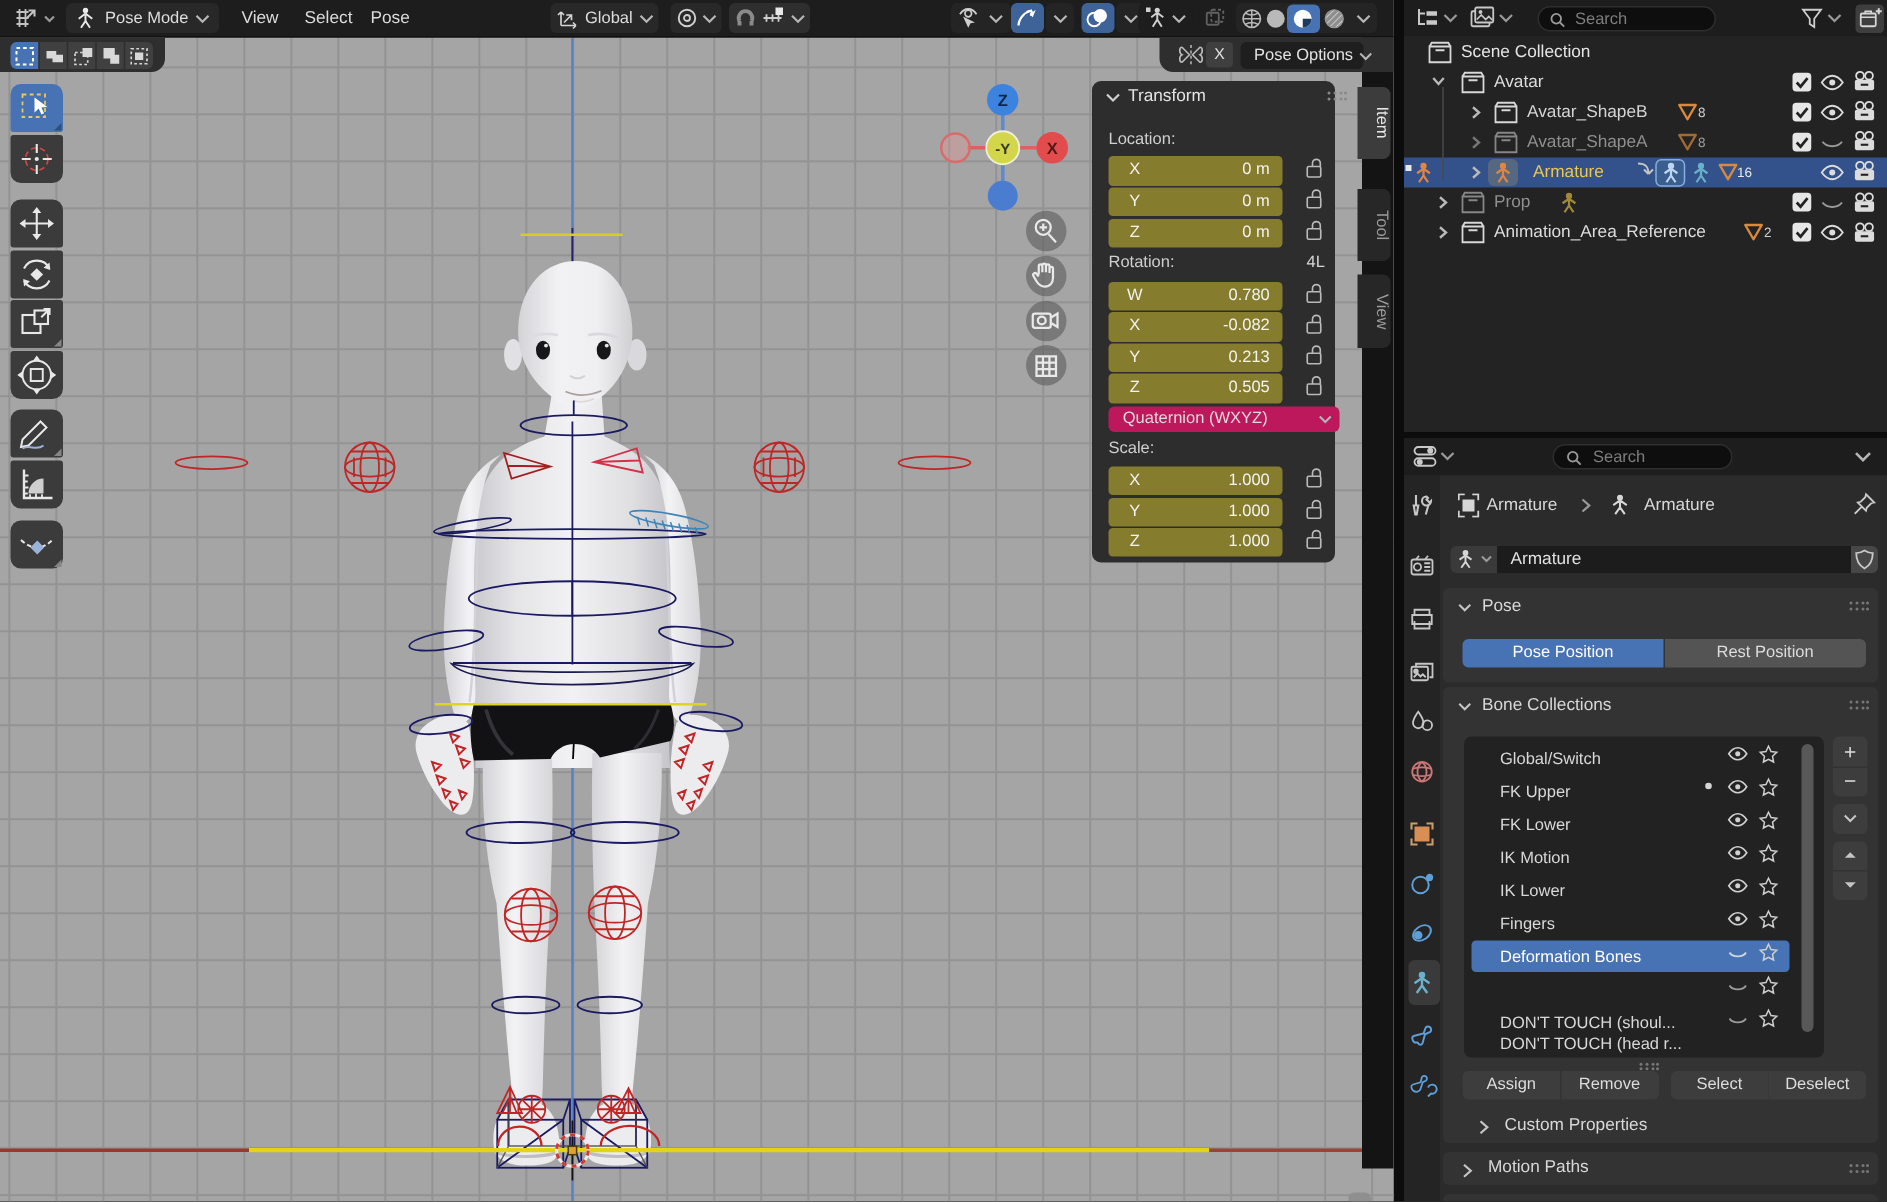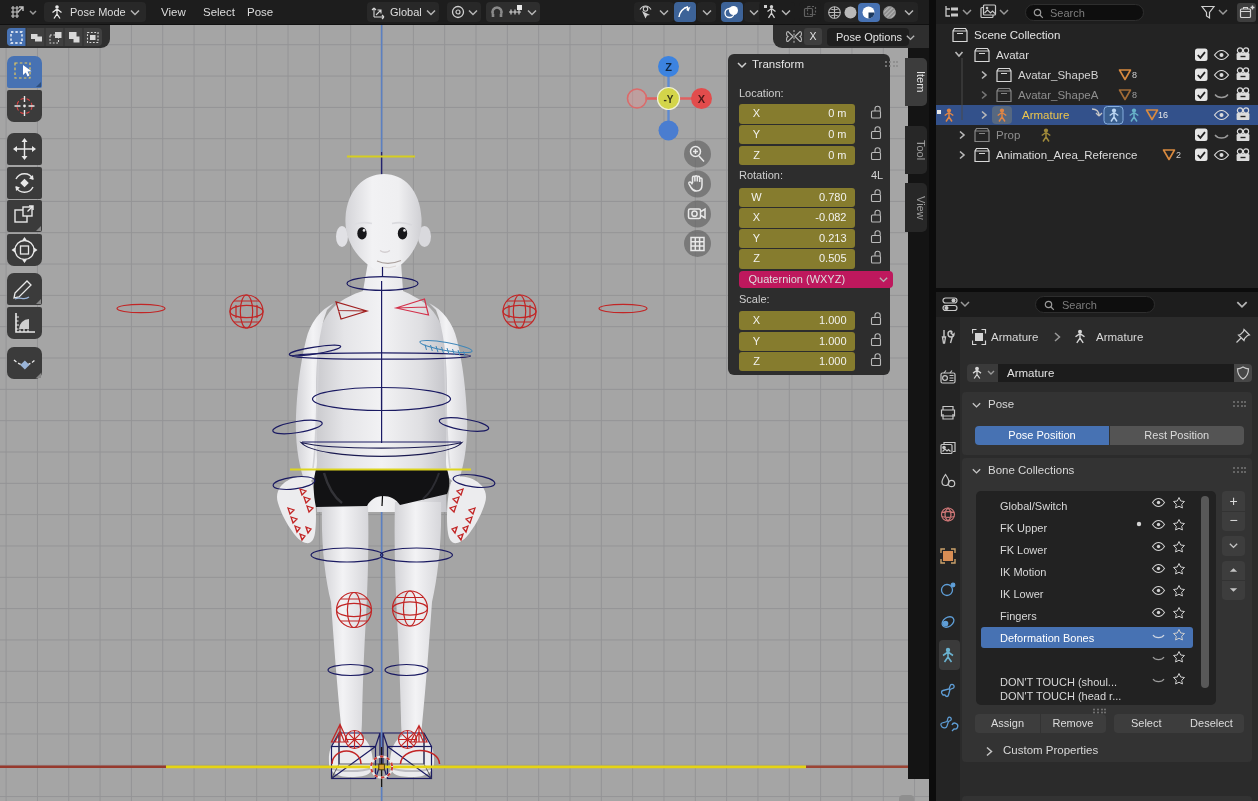--- a/index.html
+++ b/index.html
@@ -955,16 +955,34 @@
       <div class="btn" style="left:78.5px;top:256px;width:65px;border-radius:0 4px 4px 0;">Remove</div>
       <div class="btn" style="left:152px;top:256px;width:64.5px;border-radius:4px 0 0 4px;">Select</div>
       <div class="btn" style="left:217px;top:256px;width:65px;border-radius:0 4px 4px 0;">Deselect</div>
 
       <svg class="abs" style="left:23px;top:288px;" width="9" height="11" viewBox="0 0 9 11">
           <path d="M2 1.5 l4.5 4 -4.5 4" stroke="#c5c5c5" stroke-width="1.5" fill="none"></path>
         </svg>
       <div class="abs ptext" style="left:41px;top:286px;">Custom Properties</div>
     </div>
 
+    <div class="panel" style="top:476px;height:22px;">
+      <svg class="abs" style="left:12px;top:7px;" width="9" height="11" viewBox="0 0 9 11">
+          <path d="M2 1.5 l4.5 4 -4.5 4" stroke="#c5c5c5" stroke-width="1.5" fill="none"></path>
+        </svg>
+      <div class="abs ptext" style="left:30px;top:4px;">Motion Paths</div>
+      <svg class="abs" style="left:270px;top:7px;" width="14" height="10" viewBox="0 0 14 10">
+          <g fill="#777">
+            <circle cx="2" cy="2" r="1"></circle>
+            <circle cx="6" cy="2" r="1"></circle>
+            <circle cx="10" cy="2" r="1"></circle>
+            <circle cx="13" cy="2" r="1"></circle>
+            <circle cx="2" cy="6" r="1"></circle>
+            <circle cx="6" cy="6" r="1"></circle>
+            <circle cx="10" cy="6" r="1"></circle>
+            <circle cx="13" cy="6" r="1"></circle>
+          </g>
+        </svg>
+    </div>
     <div class="panel" style="top:504px;height:5px;border-radius:4px 4px 0 0;"></div>
   </div>
 
 </div>
 
 </body></html>

